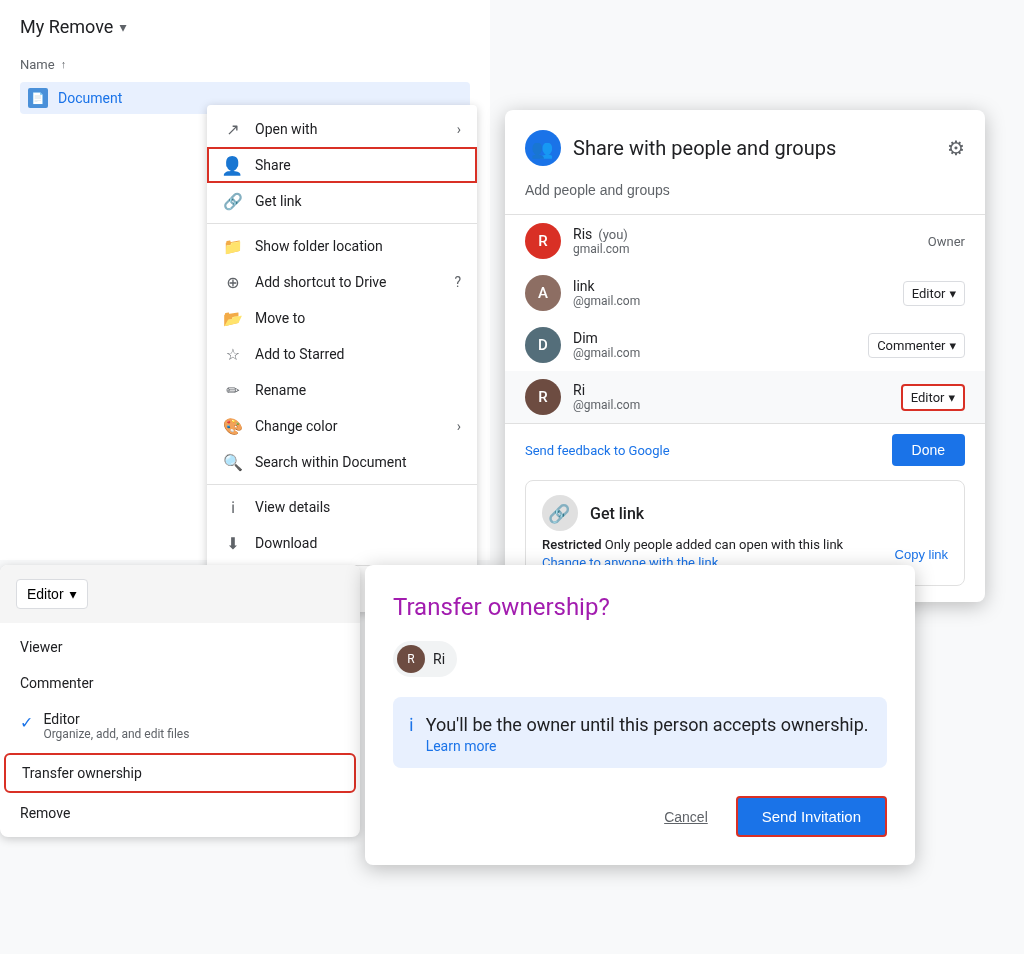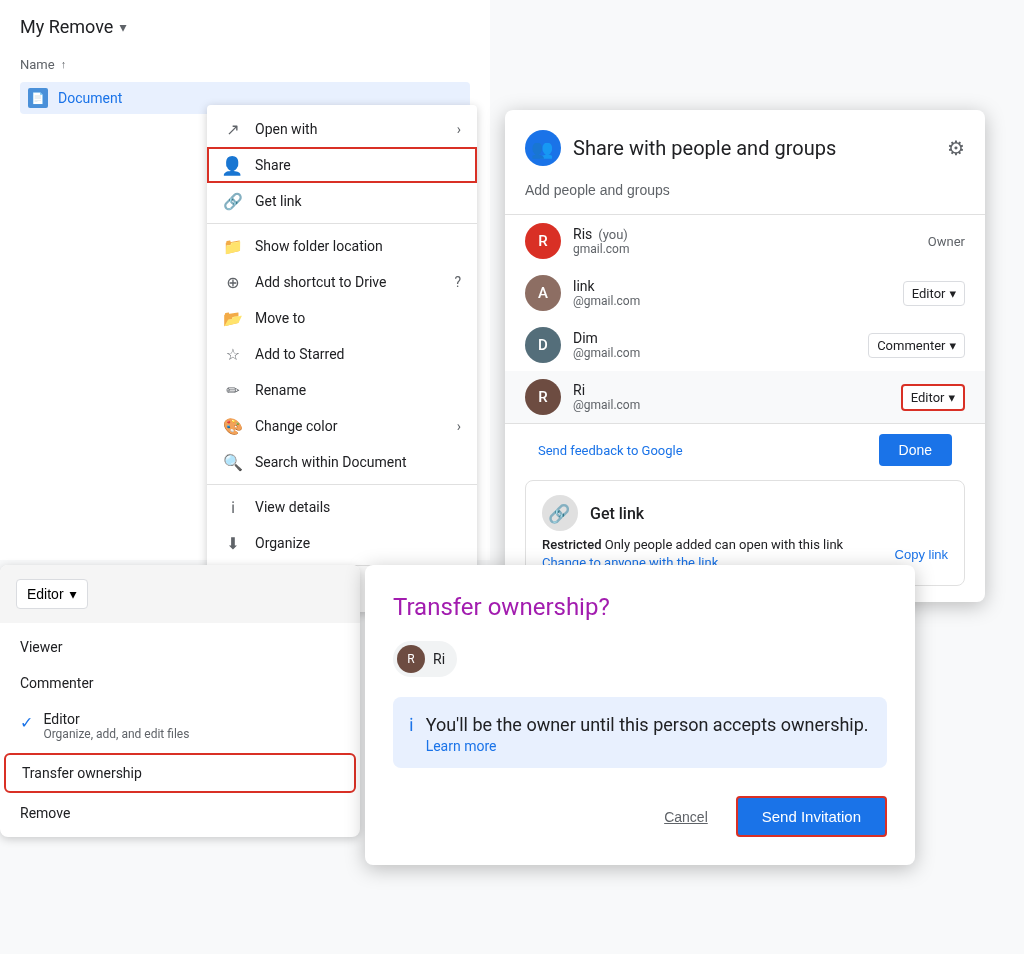--- a/index.html
+++ b/index.html
@@ -236,21 +236,21 @@
       border: 1px solid #dadce0;
       border-radius: 4px;
       background: white;
     }
 
     .role-dropdown.highlighted-role {
       border: 2px solid #d93025;
     }
 
     .share-footer {
-      padding: 10px 33px 14px;
+      padding: 10px 20px 14px;
       display: flex;
       justify-content: space-between;
       align-items: center;
       border-top: 1px solid #e0e0e0;
     }
 
     .send-feedback-link {
       color: #1a73e8;
       font-size: 13px;
       text-decoration: none;
@@ -582,21 +582,21 @@
     <span class="menu-icon">🔍</span>
     <span class="menu-label">Search within Document</span>
   </div>
   <hr class="menu-divider">
   <div class="menu-item">
     <span class="menu-icon">ℹ</span>
     <span class="menu-label">View details</span>
   </div>
   <div class="menu-item">
     <span class="menu-icon">⬇</span>
-    <span class="menu-label">Organize</span>
+    <span class="menu-label">Download</span>
   </div>
   <hr class="menu-divider">
   <div class="menu-item">
     <span class="menu-icon">🗑</span>
     <span class="menu-label">Remove</span>
   </div>
 </div>
 
 <div class="share-dialog">
   <div class="share-header">

